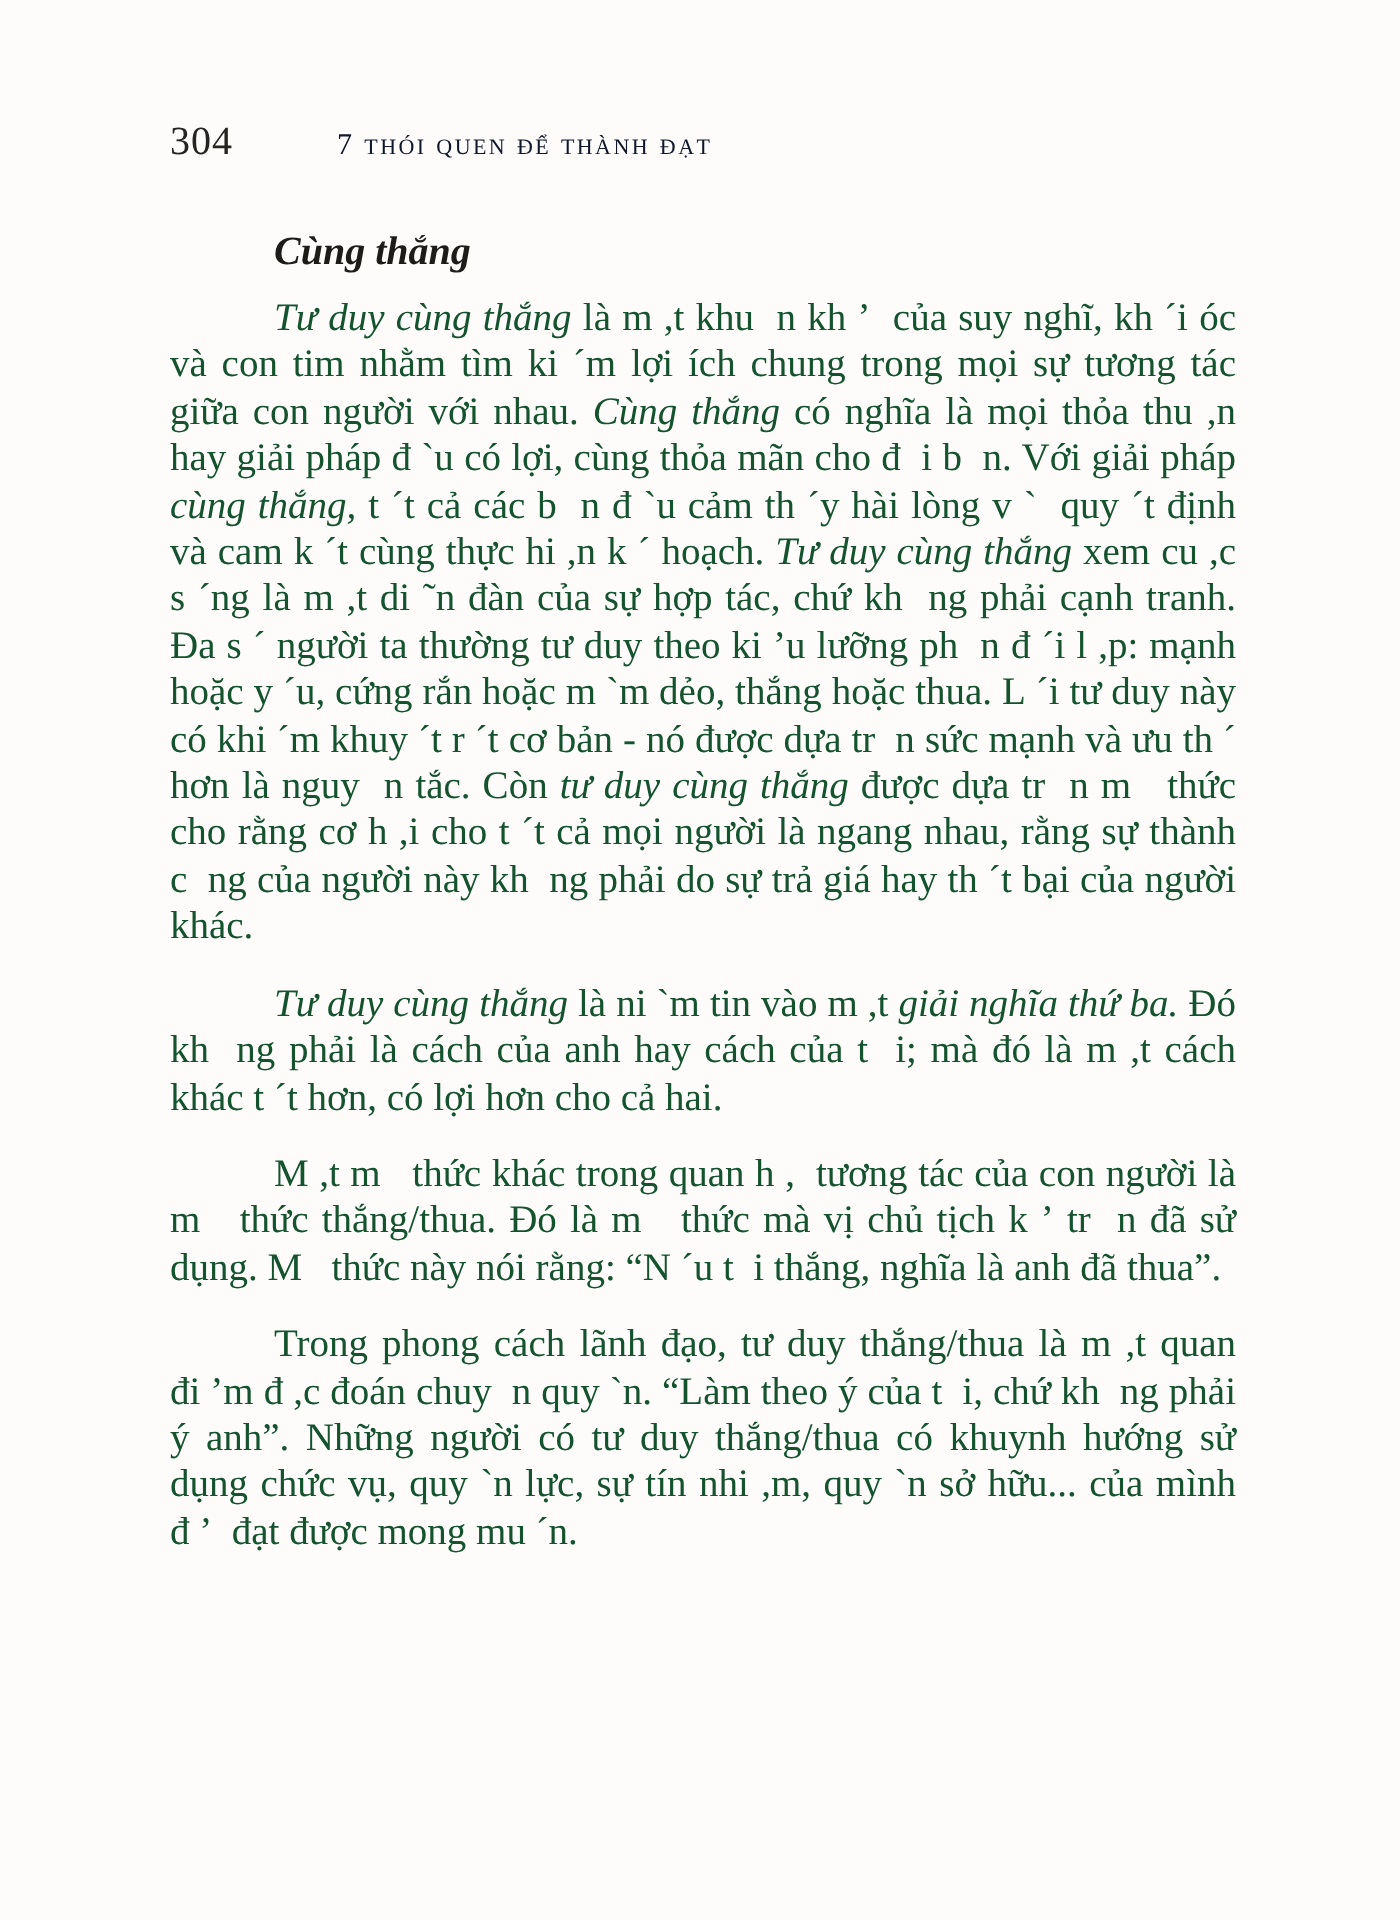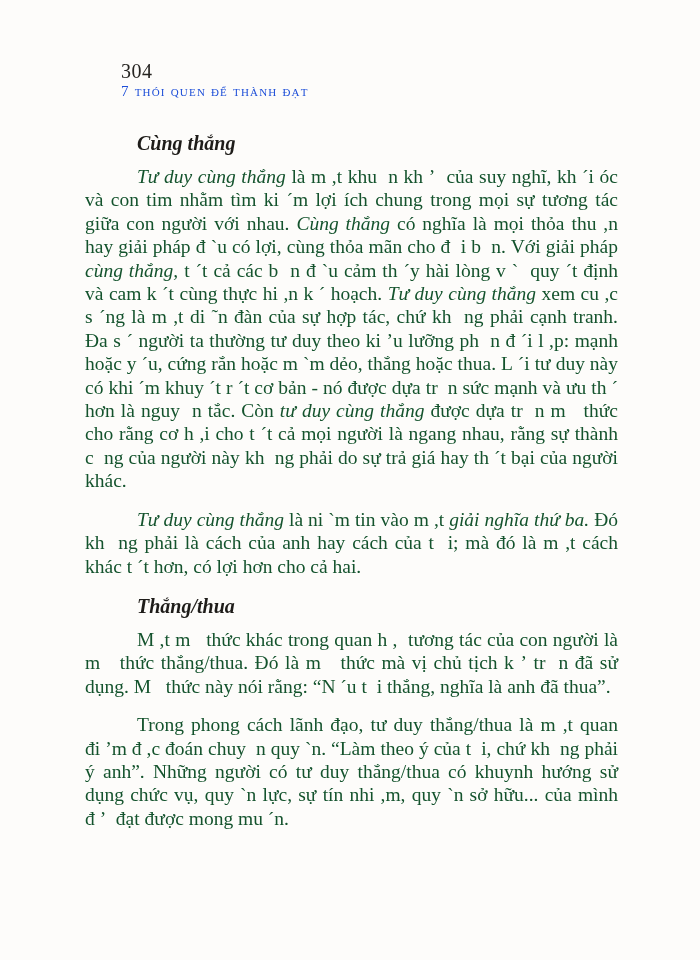--- a/index.html
+++ b/index.html
@@ -16,33 +16,32 @@
     color: #211f1c;
     font-family: "Liberation Serif", "DejaVu Serif", serif;
     box-sizing: border-box;
     padding: 60px 82px 40px 85px;
     overflow: hidden;
   }
   .running-head {
     display: flex;
     align-items: baseline;
     margin-bottom: 30px;
-    flex-direction: column;
   }
   .page-num {
     font-size: 20px;
     letter-spacing: 0.5px;
     color: #262421;
   }
   .running-title {
-    margin-left: 36px;
+    margin-left: 52px;
     font-size: 15px;
     font-variant: small-caps;
     letter-spacing: 1.2px;
-    color: #1d4ed8;
+    color: #0f172a;
   }
   .body-text {
     width: 533px;
   }
   h2.section-heading {
     font-size: 20px;
     line-height: 26px;
     font-weight: bold;
     font-style: italic;
     margin: 0 0 9px 52px;
@@ -74,21 +73,20 @@
   </header>
 
   <main class="body-text">
 
     <h2 class="section-heading">Cùng thắng</h2>
 
     <p class="book-para"><span class="it">Tư duy cùng thắng</span><span> là m&nbsp;,t khu&nbsp;&nbsp;n kh&nbsp;ʼ&nbsp; của suy nghĩ, kh&nbsp;´i óc và con tim nhằm tìm ki&nbsp;´m lợi ích chung trong mọi sự tương tác giữa con người với nhau. </span><span class="it">Cùng thắng</span><span> có nghĩa là mọi thỏa thu&nbsp;,n hay giải pháp đ&nbsp;`u có lợi, cùng thỏa mãn cho đ&nbsp;&nbsp;i b&nbsp;&nbsp;n. Với giải pháp </span><span class="it">cùng thắng,</span><span> t&nbsp;´t cả các b&nbsp;&nbsp;n đ&nbsp;`u cảm th&nbsp;´y hài lòng v&nbsp;`&nbsp; quy&nbsp;´t định và cam k&nbsp;´t cùng thực hi&nbsp;,n k&nbsp;´ hoạch. </span><span class="it">Tư duy cùng thắng</span><span> xem cu&nbsp;,c s&nbsp;´ng là m&nbsp;,t di&nbsp;˜n đàn của sự hợp tác, chứ kh&nbsp;&nbsp;ng phải cạnh tranh. Đa s&nbsp;´ người ta thường tư duy theo ki&nbsp;ʼu lưỡng ph&nbsp;&nbsp;n đ&nbsp;´i l&nbsp;,p: mạnh hoặc y&nbsp;´u, cứng rắn hoặc m&nbsp;`m dẻo, thắng hoặc thua. L&nbsp;´i tư duy này có khi&nbsp;´m khuy&nbsp;´t r&nbsp;´t cơ bản - nó được dựa tr&nbsp;&nbsp;n sức mạnh và ưu th&nbsp;´ hơn là nguy&nbsp;&nbsp;n tắc. Còn </span><span class="it">tư duy cùng thắng</span><span> được dựa tr&nbsp;&nbsp;n m&nbsp;&nbsp;&nbsp;thức cho rằng cơ h&nbsp;,i cho t&nbsp;´t cả mọi người là ngang nhau, rằng sự thành c&nbsp;&nbsp;ng của người này kh&nbsp;&nbsp;ng phải do sự trả giá hay th&nbsp;´t bại của người khác.</span></p>
 
     <p class="book-para"><span class="it">Tư duy cùng thắng</span><span> là ni&nbsp;`m tin vào m&nbsp;,t </span><span class="it">giải nghĩa thứ ba.</span><span> Đó kh&nbsp;&nbsp;ng phải là cách của anh hay cách của t&nbsp;&nbsp;i; mà đó là m&nbsp;,t cách khác t&nbsp;´t hơn, có lợi hơn cho cả hai.</span></p>
 
-    <h2 class="section-heading second">Thắng/thua</h2>
 
     <p class="book-para"><span>M&nbsp;,t m&nbsp;&nbsp;&nbsp;thức khác trong quan h&nbsp;,&nbsp; tương tác của con người là m&nbsp;&nbsp;&nbsp;thức thắng/thua. Đó là m&nbsp;&nbsp;&nbsp;thức mà vị chủ tịch k&nbsp;ʼ tr&nbsp;&nbsp;n đã sử dụng. M&nbsp;&nbsp;&nbsp;thức này nói rằng: “N&nbsp;´u t&nbsp;&nbsp;i thắng, nghĩa là anh đã thua”.</span></p>
 
     <p class="book-para"><span>Trong phong cách lãnh đạo, tư duy thắng/thua là m&nbsp;,t quan đi&nbsp;ʼm đ&nbsp;,c đoán chuy&nbsp;&nbsp;n quy&nbsp;`n. “Làm theo ý của t&nbsp;&nbsp;i, chứ kh&nbsp;&nbsp;ng phải ý anh”. Những người có tư duy thắng/thua có khuynh hướng sử dụng chức vụ, quy&nbsp;`n lực, sự tín nhi&nbsp;,m, quy&nbsp;`n sở hữu... của mình đ&nbsp;ʼ&nbsp; đạt được mong mu&nbsp;´n.</span></p>
 
   </main>
 
 </div>
 
 </body></html>

